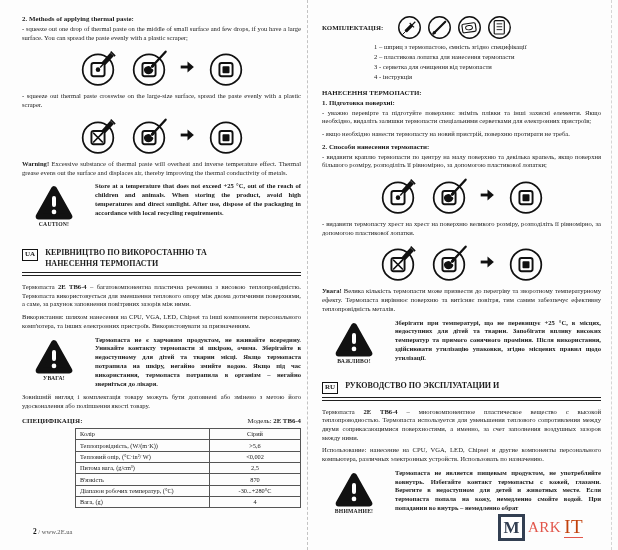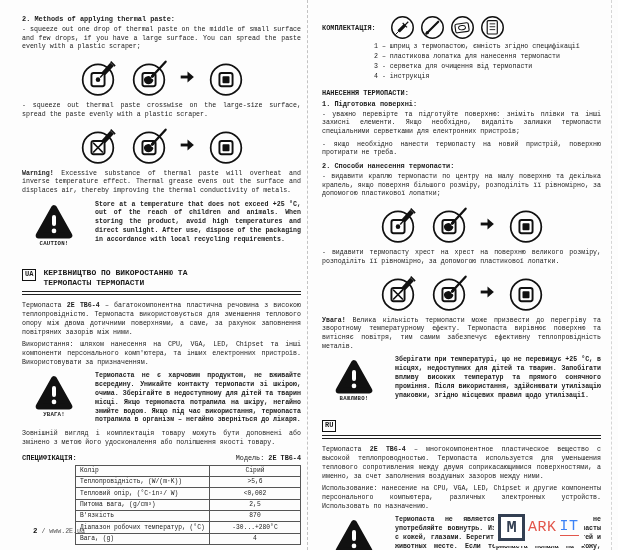--- a/index.html
+++ b/index.html
@@ -1,17 +1,17 @@
 <!DOCTYPE html>
 <html><head>
 <meta charset="utf-8">
 <style>
   html,body{margin:0;padding:0;background:#e9e9e9;}
   .page{position:relative;width:618px;height:550px;background:#fdfdfd;overflow:hidden;
-        font-family:Liberation Mono, monospace;color:#1b1b1b;}
+        font-family:Liberation Serif, serif;color:#1b1b1b;}
   .col{position:absolute;top:15px;}
   .col-left{left:22px;width:279px;}
   .col-right{left:322px;width:279px;}
   .sep{position:absolute;top:0;height:550px;border-left:1px dashed #c3c3c3;}
   .sep-mid{left:307px;}
   .sep-right{left:611px;border-left:1px dashed #d5d5d5;}
 
   .h{font-size:6.9px;font-weight:bold;margin:0 0 3px;}
   .p{font-size:6.6px;line-height:1.32;text-align:justify;margin:0 0 4px;}
   .b{font-weight:bold;}
@@ -43,21 +43,21 @@
   table.spec td{border:1px solid #555;padding:1.4px 4px;line-height:1.2;}
   table.spec td.v{text-align:center;width:82px;}
 
   .footer{position:absolute;left:33px;top:527px;font-size:6.6px;color:#555;}
   .footer .num{font-weight:bold;font-size:7.4px;color:#111;}
 
   .watermark{position:absolute;left:494px;top:511px;background:#fdfdfd;display:flex;align-items:center;gap:3px;padding:3px 5px 5px 4px;}
   .wm-box{width:21px;height:21px;border:3px solid #333f52;display:flex;align-items:center;justify-content:center;
           font-weight:bold;font-size:17px;color:#333f52;background:#fff;}
   .wm-ark{font-size:15px;letter-spacing:.5px;color:#e2564b;}
-  .wm-it{font-size:15px;letter-spacing:.5px;color:#3b82f6;border-bottom:1.6px solid #e2564b;line-height:1.05;}
+  .wm-it{font-size:19px;letter-spacing:.5px;color:#c2410c;border-bottom:1.6px solid #e2564b;line-height:1.05;}
 </style>
 </head>
 <body>
 
 <svg width="0" height="0" style="position:absolute" aria-hidden="true">
   <defs>
     <g id="d-circ">
         <circle cx="24" cy="27" r="17.5" fill="none" stroke="#111" stroke-width="2"></circle>
       </g>
     <g id="d-chip">
@@ -184,21 +184,21 @@
       </div>
       <div class="txt">Store at a temperature that does not exceed +25 °C, out of the reach of children and animals. When storing the product, avoid high temperatures and direct sunlight. After use, dispose of the packaging in accordance with local recycling requirements.</div>
     </div>
 
     <div style="height:16px"></div>
 
     <div class="sec-head">
       <span class="lang-tag">UA</span>
       <div class="sec-title">
         <div>КЕРІВНИЦТВО ПО ВИКОРОСТАННЮ ТА</div>
-        <div>ТЕРМОПАСТЫ ТЕРМОПАСТИ</div>
+        <div>НАНЕСЕННЯ ТЕРМОПАСТИ</div>
       </div>
     </div>
     <div class="rule"></div>
 
     <p class="p"><span>Термопаста </span><span class="b">2Е ТВ6-4</span><span> – багатокомпонентна пластична речовина з високою теплопровідністю. Термопаста використовується для зменшення теплового опору між двома дотичними поверхнями, а саме, за рахунок заповнення повітряних зазорів між ними.</span></p>
     <p class="p">Використання: шляхом нанесення на CPU, VGA, LED, Chipset та інші компоненти персонального комп'ютера, та інших електронних пристроїв. Використовувати за призначенням.</p>
 
     <div class="warnbox">
       <div class="icb">
         <svg class="tri" viewBox="0 0 48 44">
@@ -345,20 +345,21 @@
         <div class="lbl">ВАЖЛИВО!</div>
       </div>
       <div class="txt">Зберігати при температурі, що не перевищує +25 °C, в місцях, недоступних для дітей та тварин. Запобігати впливу високих температур та прямого сонячного проміння. Після використання, здійснювати утилізацію упаковки, згідно місцевих правил щодо утилізації.</div>
     </div>
 
     <div style="height:12px"></div>
 
     <div class="sec-head">
       <span class="lang-tag">RU</span>
       <div class="sec-title">
+        <div>РУКОВОДСТВО ПО ЭКСПЛУАТАЦИИ И</div>
       </div>
     </div>
     <div class="rule"></div>
 
     <p class="p"><span>Термопаста </span><span class="b">2Е ТВ6-4</span><span> – многокомпонентное пластическое вещество с высокой теплопроводностью. Термопаста используется для уменьшения теплового сопротивления между двумя соприкасающимися поверхностями, а именно, за счет заполнения воздушных зазоров между ними.</span></p>
     <p class="p">Использование: нанесение на CPU, VGA, LED, Chipset и другие компоненты персонального компьютера, различных электронных устройств. Использовать по назначению.</p>
 
     <div class="warnbox">
       <div class="icb">
         <svg class="tri" viewBox="0 0 48 44">

